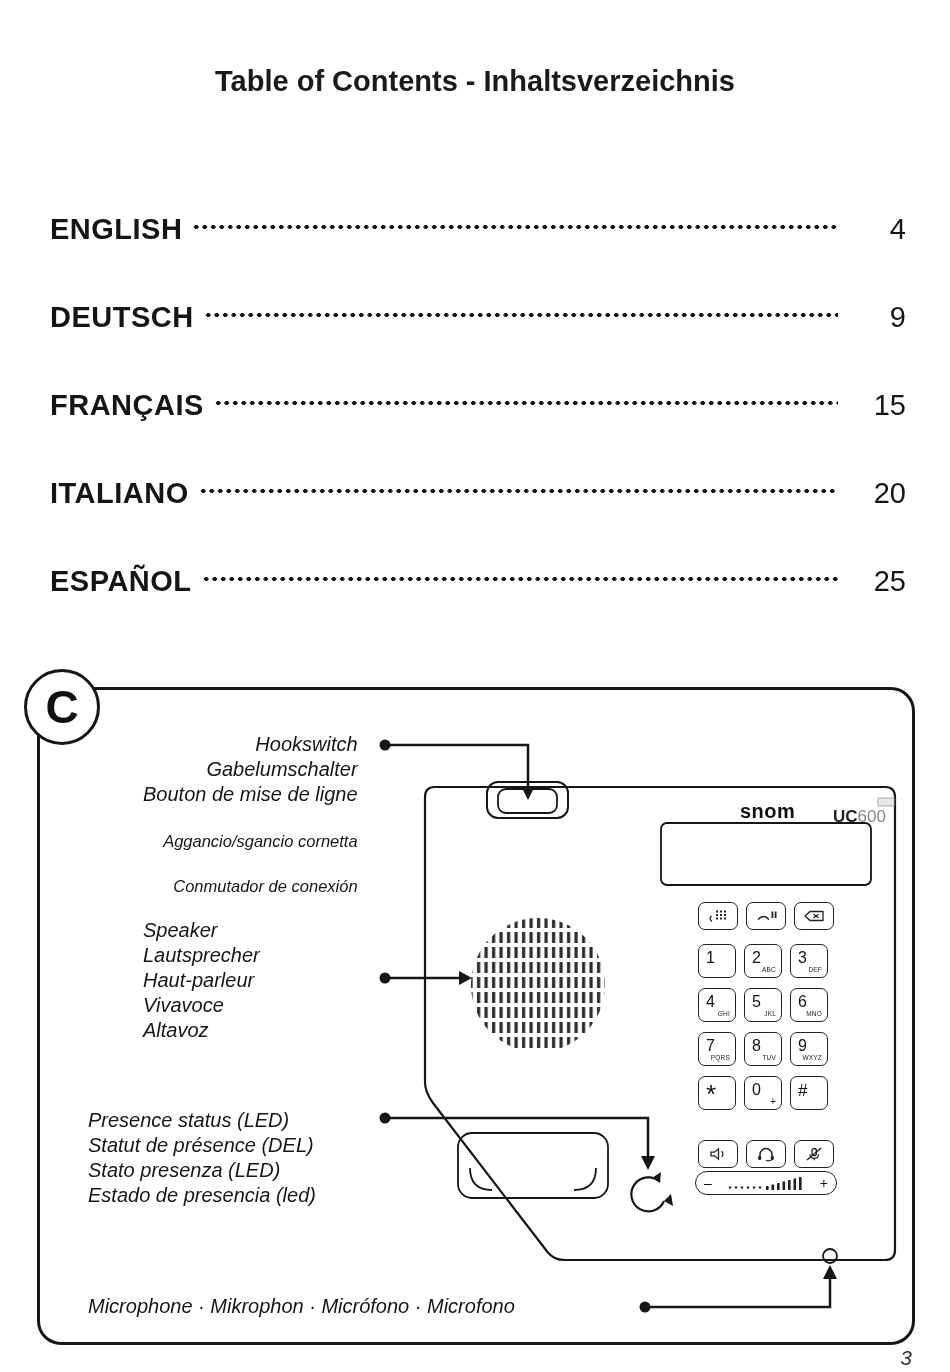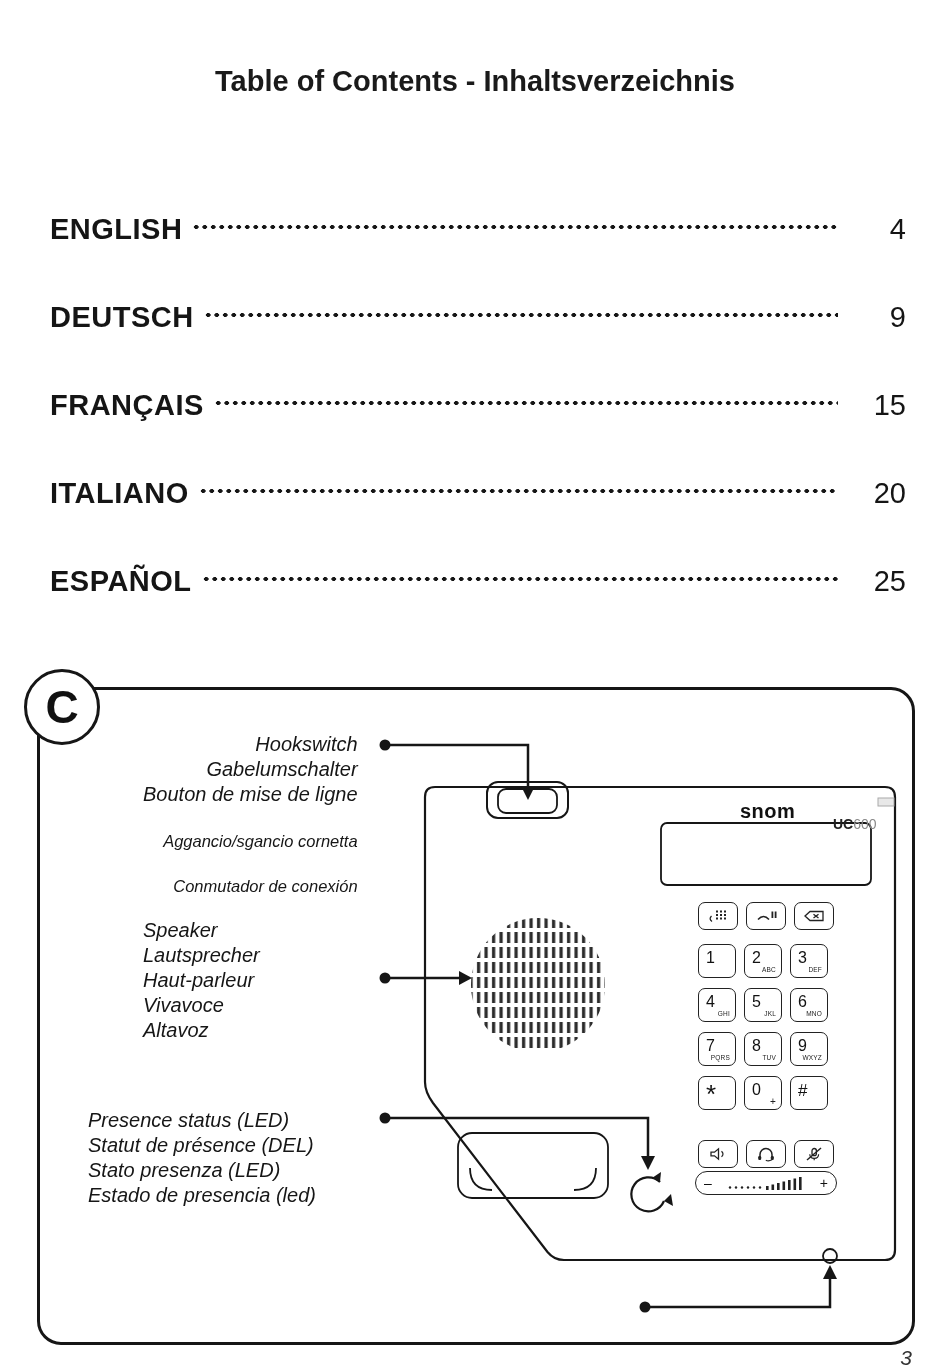--- a/index.html
+++ b/index.html
@@ -37,21 +37,21 @@
   .lbl-hookswitch { left:103px; top:42px;text-align:right; }
   .lbl-speaker    { left:103px; top:228px; }
   .lbl-presence   { left:48px;  top:418px; }
   .lbl-mic        { left:48px;  top:604px; }
 
   .fig-svg { position:absolute; left:0; top:0; width:872px; height:652px; z-index:1; }
 
   
   .brand { position:absolute; left:700px; top:110px; font-weight:bold; font-size:20px;
            letter-spacing:.5px; color:#111; z-index:3; }
-  .model { position:absolute; left:793px; top:126px; font-size:14px; z-index:3; }
+  .model { position:absolute; left:793px; top:117px; font-size:17px; z-index:3; }
   .model .mb { font-weight:bold; color:#222; }
   .model .ml { color:#888; }
 
   .fkeys { position:absolute; display:flex; gap:8px; z-index:3; }
   .fkeys-top    { left:658px; top:212px; }
   .fkeys-bottom { left:658px; top:450px; }
   .fkey { width:38px; height:26px; border:1.6px solid #222; border-radius:7px;
           background:#fff; display:flex; align-items:center; justify-content:center; }
 
   .keypad { position:absolute; left:658px; top:254px; display:grid;
@@ -182,20 +182,21 @@
     <div>Altavoz</div>
   </div>
 
   <div class="fig-label lbl-presence">
     <div>Presence status (LED)</div>
     <div>Statut de présence (DEL)</div>
     <div>Stato presenza (LED)</div>
     <div>Estado de presencia (led)</div>
   </div>
 
+  <div class="fig-label lbl-mic">Microphone · Mikrophon · Micrófono · Microfono</div>
 
   <div class="brand">snom</div>
   <div class="model"><span class="mb">UC</span><span class="ml">600</span></div>
 
   <div class="fkeys fkeys-top">
     <div class="fkey">
       <svg width="26" height="16" viewBox="0 0 26 16">
         <g fill="#222">
           <rect x="11" y="2.5" width="2" height="2"></rect>
             <rect x="15" y="2.5" width="2" height="2"></rect>

